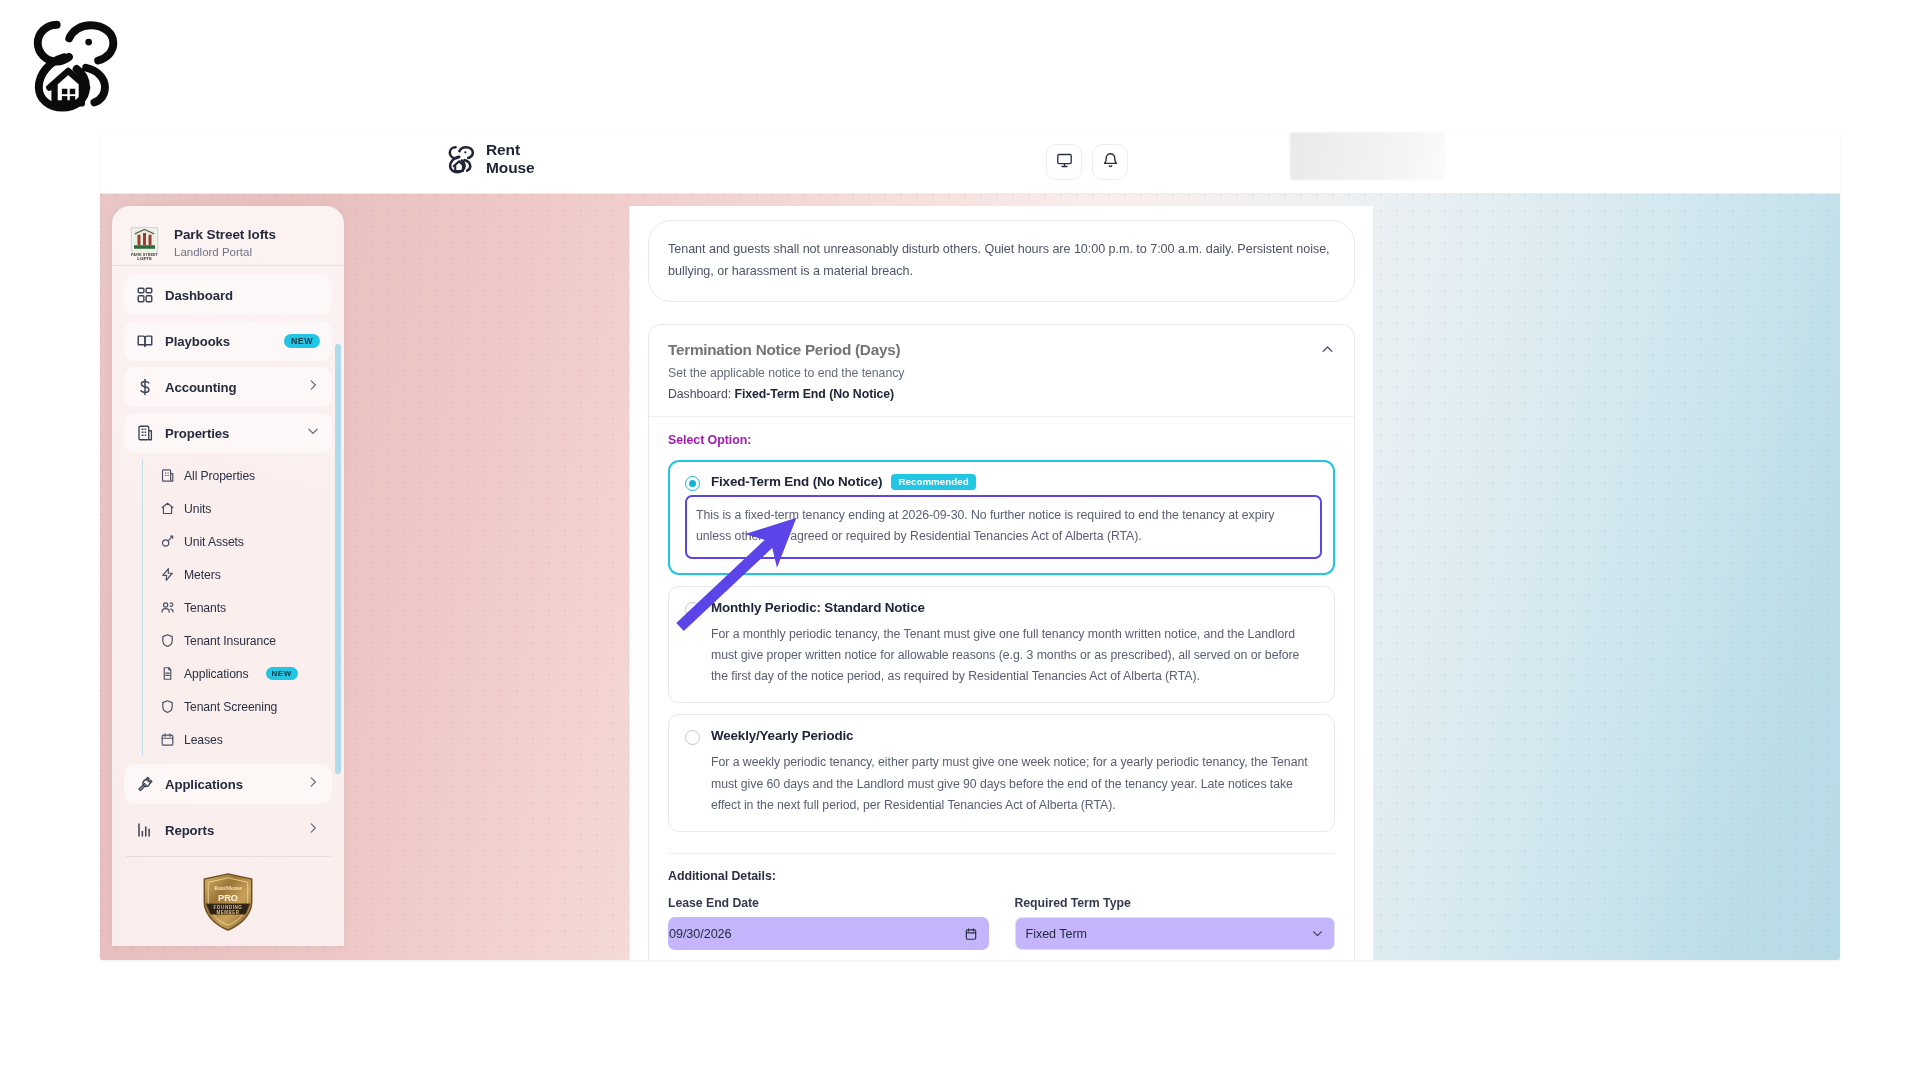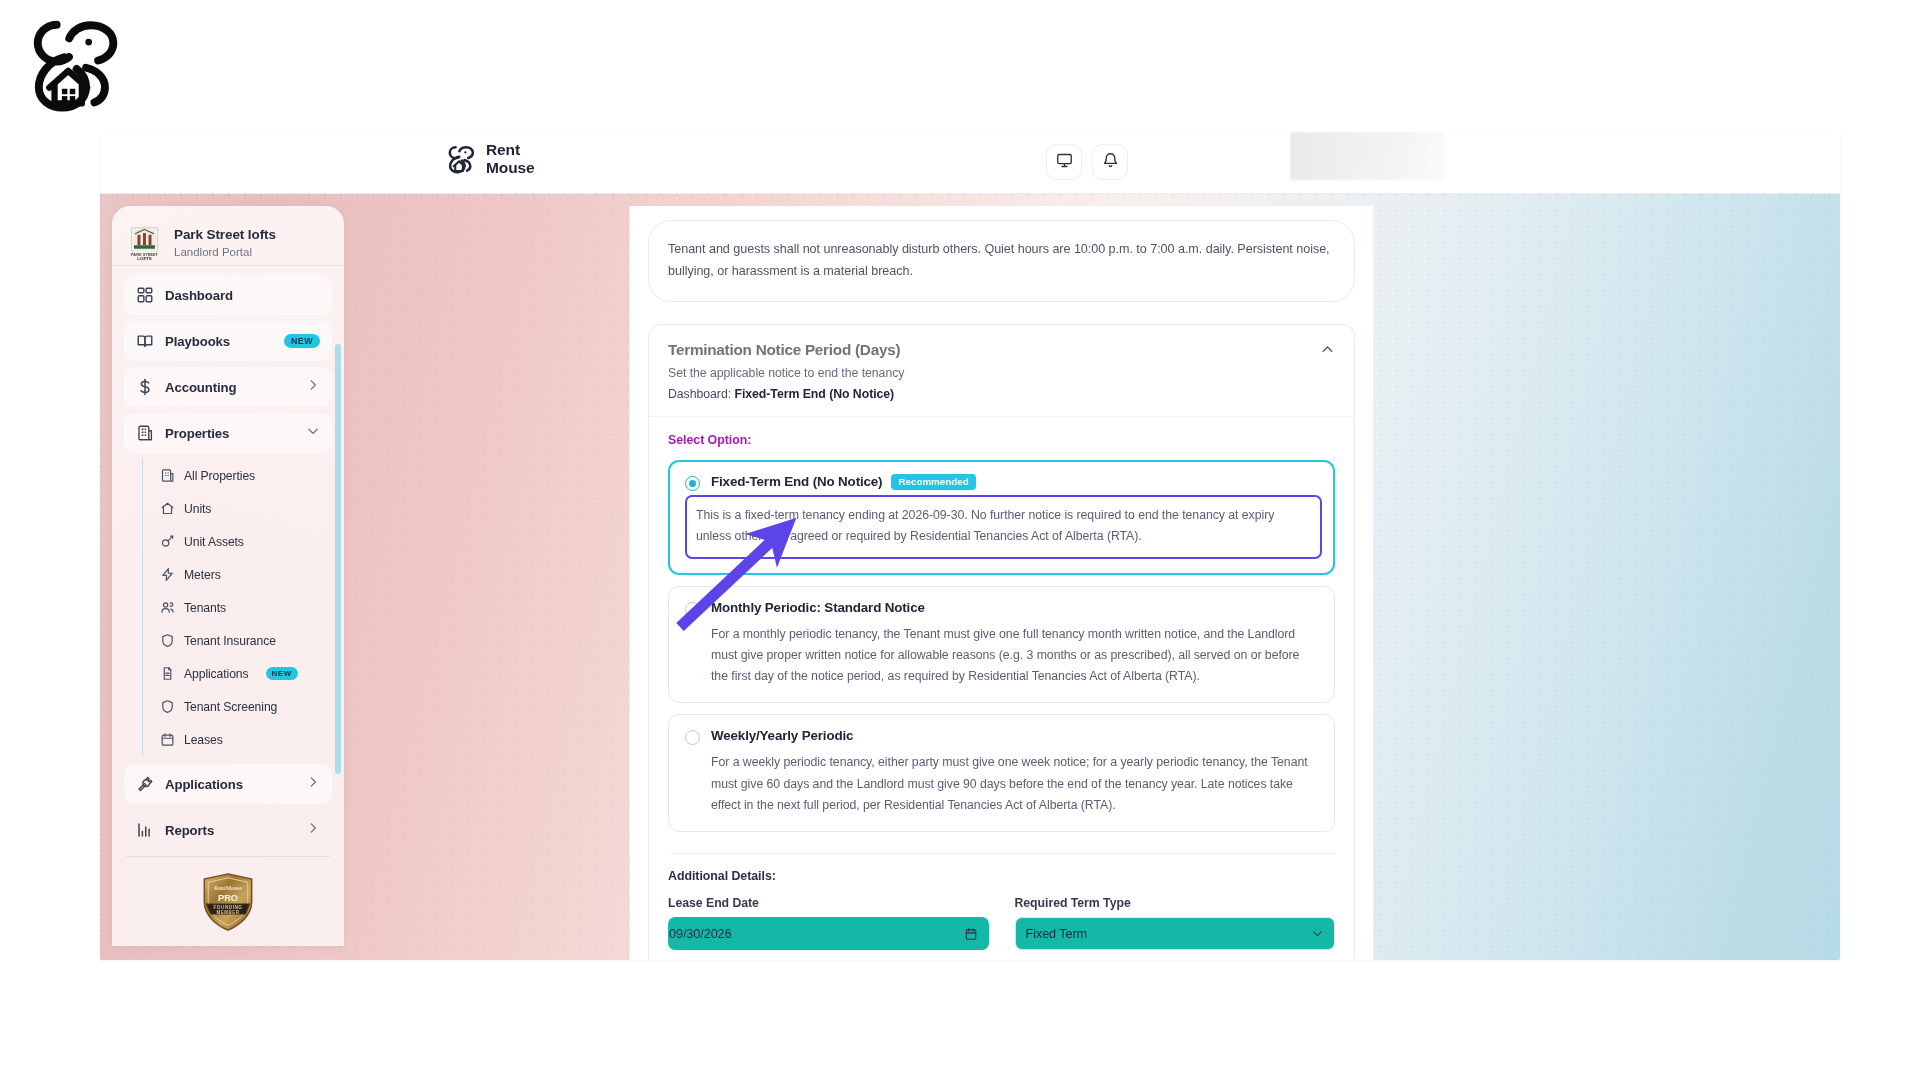--- a/index.html
+++ b/index.html
@@ -390,21 +390,21 @@
     font-size: 12.3px;
     font-weight: 600;
     color: #353b4e;
     margin-bottom: 7px;
     letter-spacing: -0.05px;
   }
   .fld-box {
     height: 33px;
     border: 1px solid #dfe2e9;
     border-radius: 7px;
-    background: #14b8a6;
+    background: #c4b5fd;
     display: flex;
     align-items: center;
     padding: 0 10px;
     position: relative;
     cursor: pointer;
   }
   .fld-box.plain { border-color: transparent; border-bottom-color: transparent; padding-left: 0; }
   .fld-val {
     font-size: 12.6px;
     color: #252b3e;

